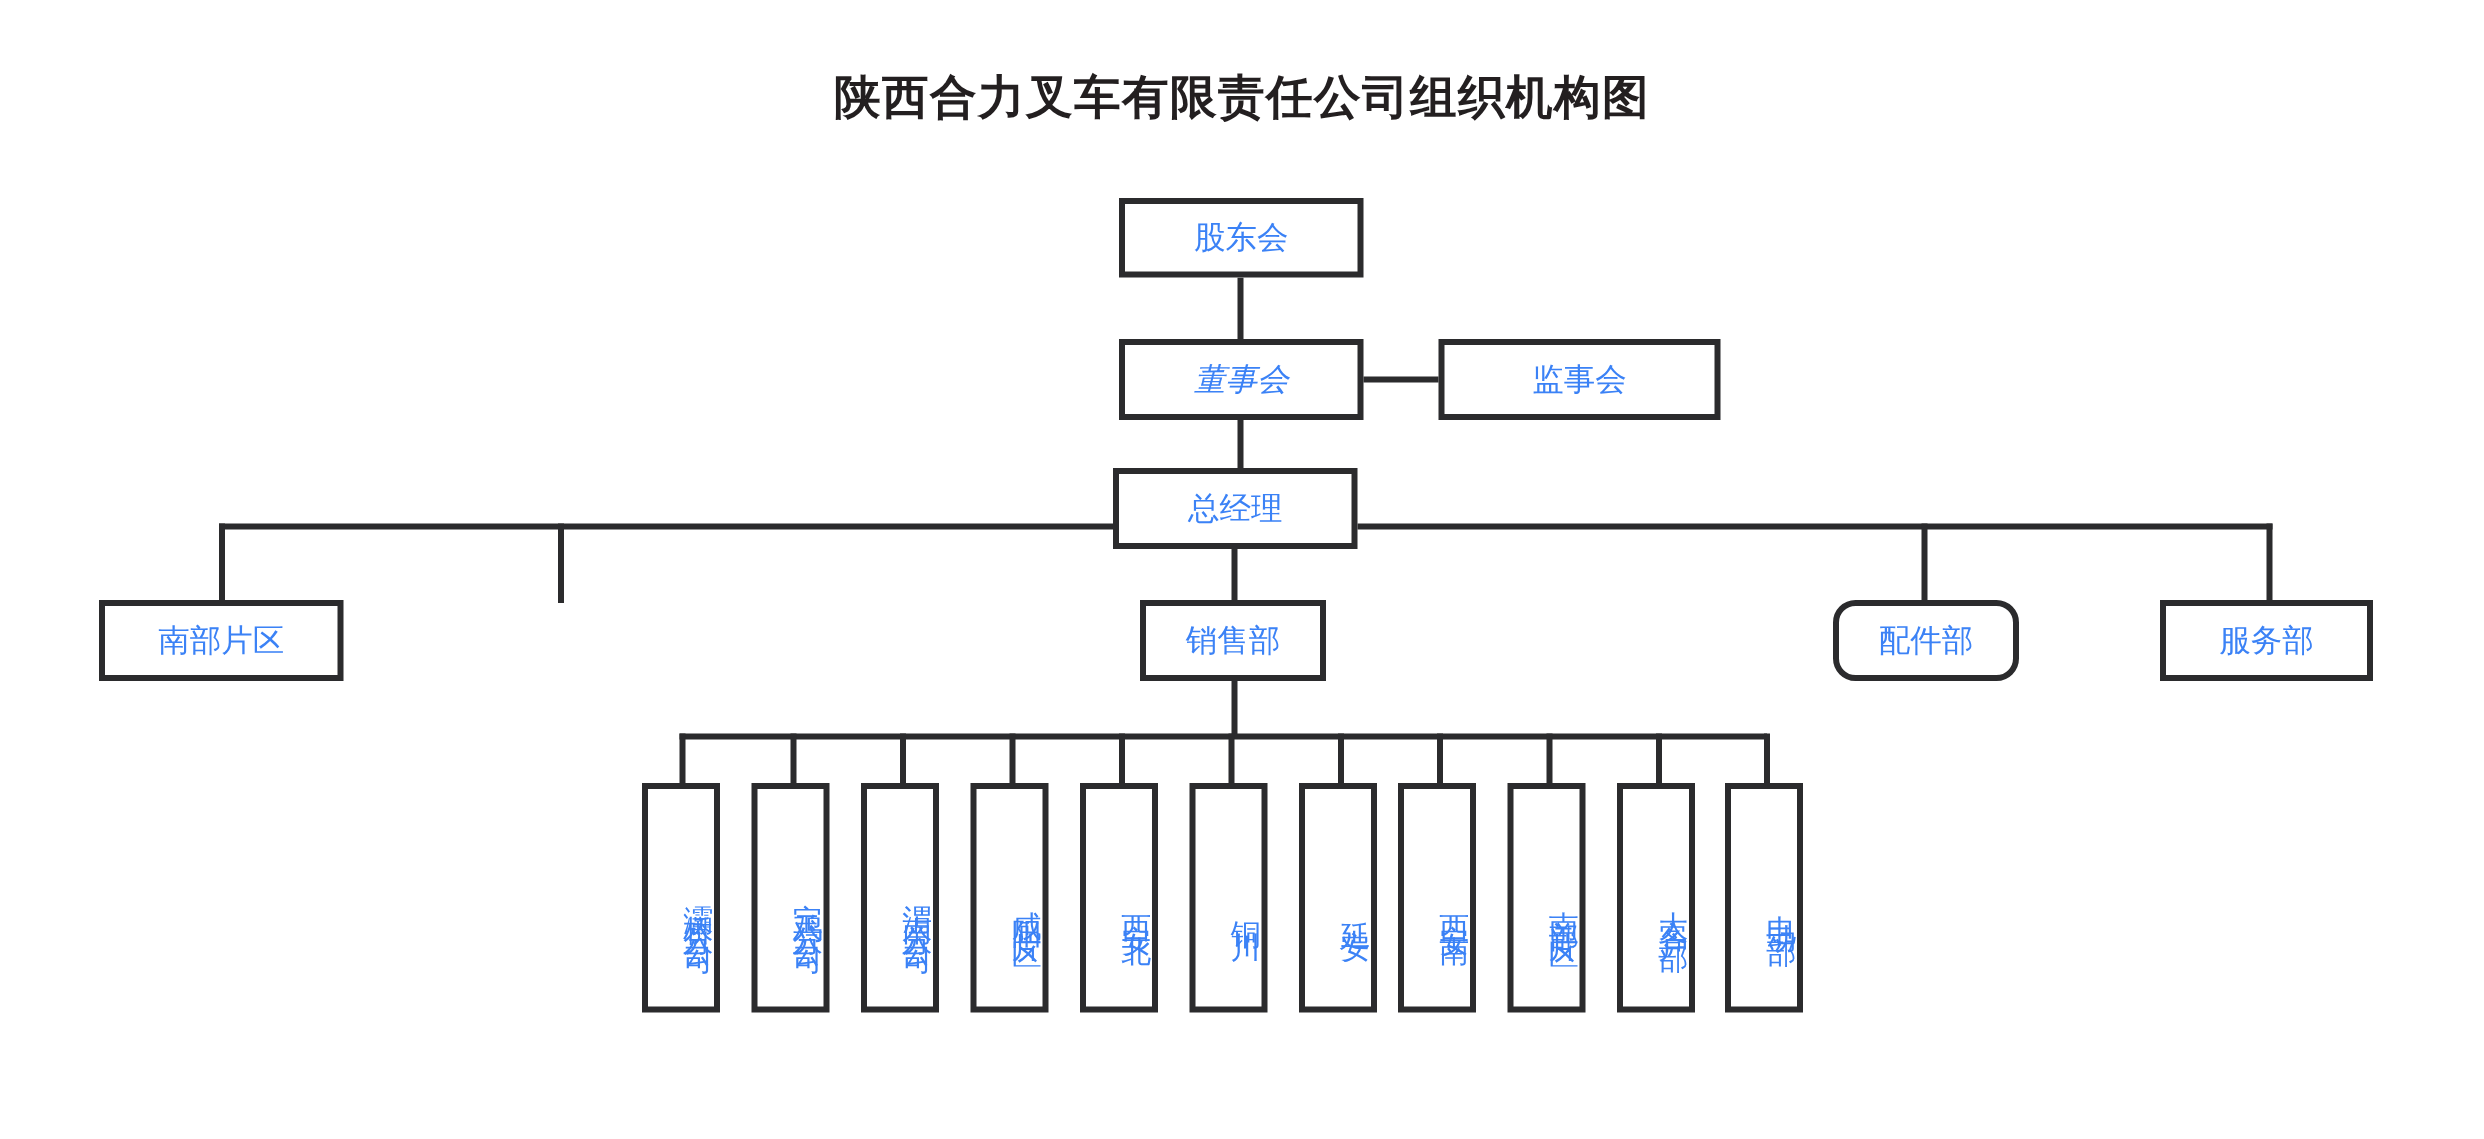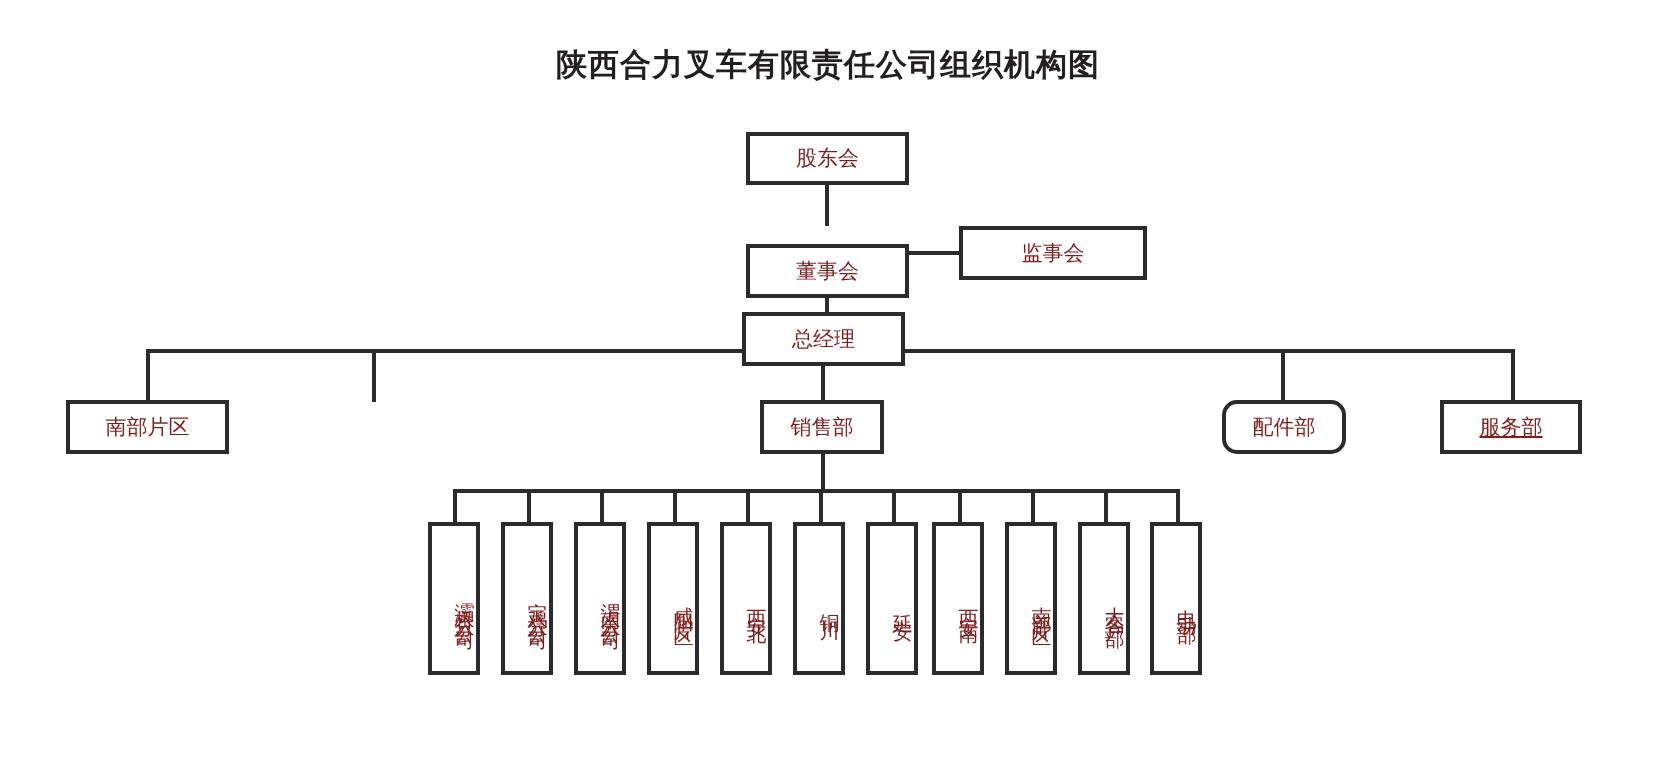--- a/index.html
+++ b/index.html
@@ -36,21 +36,21 @@
   .node {
     position: absolute;
     box-sizing: border-box;
     border: 4px solid #2b2b2d;
     background: #ffffff;
     display: flex;
     align-items: center;
     justify-content: center;
     font-size: 21px;
     line-height: 1.18;
-    color: #7f1d1d;
+    color: #3b82f6;
     z-index: 3;
     white-space: nowrap;
   }
   .node.vertical {
     writing-mode: vertical-rl;
     text-orientation: upright;
     letter-spacing: 7px;
     align-items: flex-start;
     justify-content: center;
     padding-top: 12px;
@@ -70,21 +70,21 @@
 <body>
 
 <div id="chart-root">
 
   <div id="chart-title">陕西合力叉车有限责任公司组织机构图</div>
 
   <div class="node" style="left:746px; top:132px; width:163px; height:53px;">股东会</div>
 
   <div class="conn v" style="left:825px; top:185px; height:41px;"></div>
 
-  <div class="node" style="left:746px; top:244px; width:163px; height:54px;">董事会</div>
+  <div class="node" style="left:746px; top:226px; width:163px; height:54px;font-style:italic;">董事会</div>
 
   <div class="conn h" style="left:905px; top:251px; width:56px;"></div>
 
   <div class="node" style="left:959px; top:226px; width:188px; height:54px;">监事会</div>
 
   <div class="conn v" style="left:825px; top:280px; height:34px;"></div>
 
   <div class="node" style="left:742px; top:312px; width:163px; height:54px;">总经理</div>
 
   <div class="conn h" style="left:146px; top:349px; width:1369px;"></div>
@@ -95,21 +95,21 @@
   <div class="conn v" style="left:1281px; top:349px; height:53px;"></div>
   <div class="conn v" style="left:1511px; top:349px; height:53px;"></div>
 
   <div class="node" style="left:66px; top:400px; width:163px; height:54px;">南部片区</div>
 
 
   <div class="node" style="left:760px; top:400px; width:124px; height:54px;">销售部</div>
 
   <div class="node" style="left:1222px; top:400px; width:124px; height:54px;border-radius:15px;">配件部</div>
 
-  <div class="node" style="left:1440px; top:400px; width:142px; height:54px;text-decoration:underline;">服务部</div>
+  <div class="node" style="left:1440px; top:400px; width:142px; height:54px;">服务部</div>
 
   <div class="conn v" style="left:821px; top:454px; height:37px;"></div>
 
   <div class="conn h" style="left:453px; top:489px; width:725px;"></div>
 
   <div class="conn v" style="left:453px;  top:489px; height:35px;"></div>
   <div class="conn v" style="left:527px;  top:489px; height:35px;"></div>
   <div class="conn v" style="left:600px;  top:489px; height:35px;"></div>
   <div class="conn v" style="left:673px;  top:489px; height:35px;"></div>
   <div class="conn v" style="left:746px;  top:489px; height:35px;"></div>

